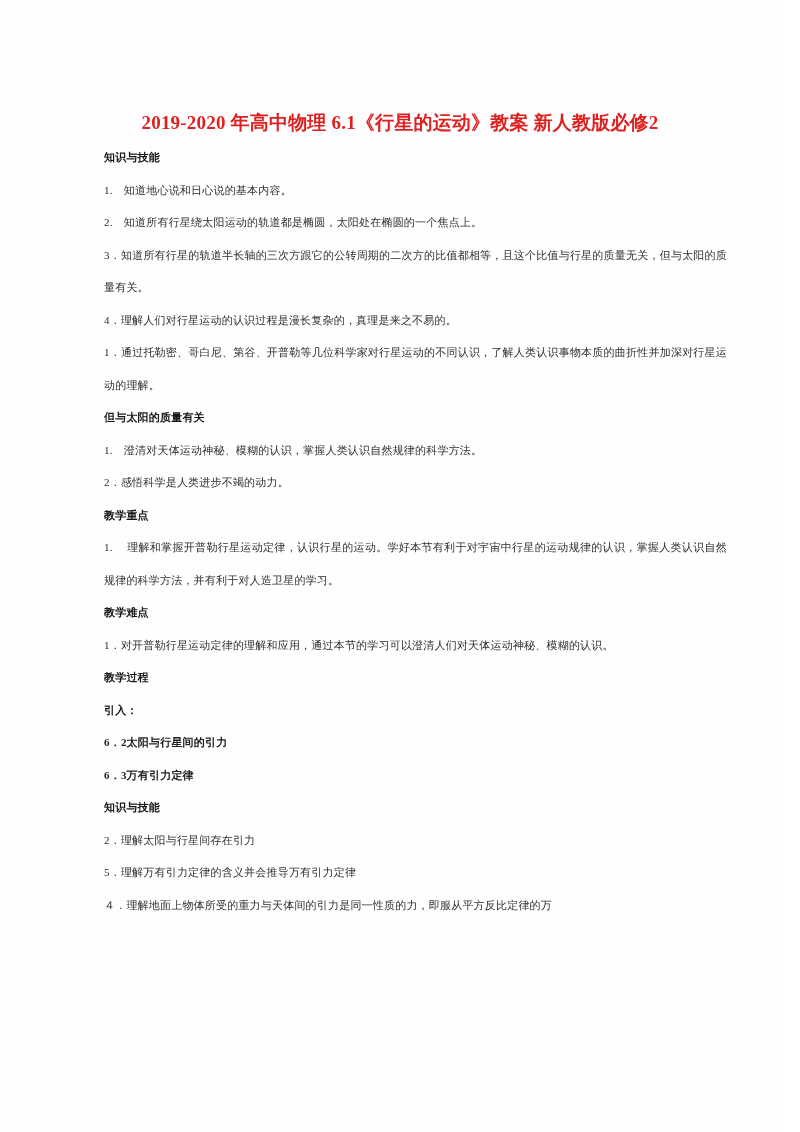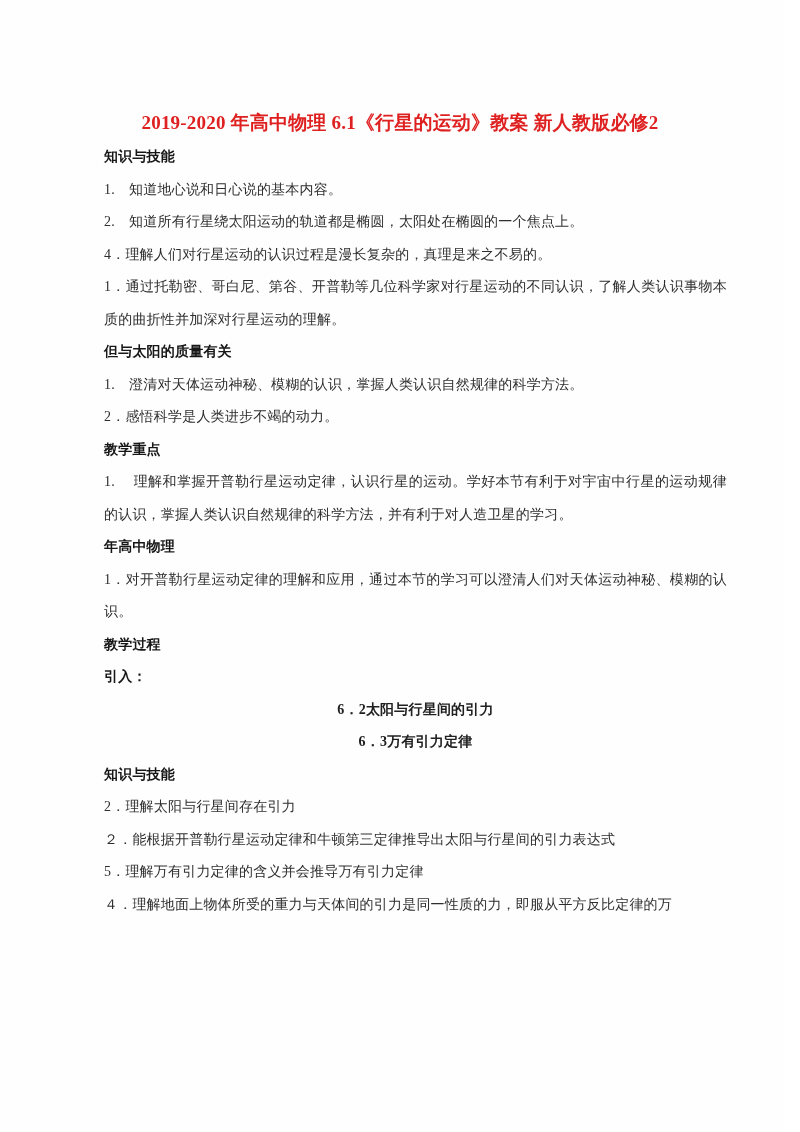--- a/index.html
+++ b/index.html
@@ -14,21 +14,21 @@
     background: #fefefe;
     overflow: hidden;
   }
   .doc {
     padding: 104px 73px 0 104px; 
     width: 623px;
   }
   .doc p {
     margin: 0;
     padding: 0;
-    font-size: 14px;
+    font-size: 11px;
     line-height: 32.5px;
     color: #2e2e2e;
     letter-spacing: 0.2px;
   }
   .b-title {
     width: 800px;
     margin-left: -104px !important;
     text-align: center;
     font-weight: bold;
     font-size: 19px !important;
@@ -41,44 +41,44 @@
     text-align: left;
   }
   .b-item {
     font-weight: normal;
     text-align: justify;
     text-justify: inter-ideograph;
   }
   .b-centered {
     font-weight: bold;
     color: #202020 !important;
-    text-align: center;
+    text-align: left;
   }
 </style>
 </head>
 <body>
 
 <div class="page" style="background: rgb(254, 254, 254);">
   <div class="doc">
       <p class="b-title">2019-2020 年高中物理 6.1《行星的运动》教案 新人教版必修2</p>
       <p class="b-heading">知识与技能</p>
       <p class="b-item">1.　知道地心说和日心说的基本内容。</p>
       <p class="b-item">2.　知道所有行星绕太阳运动的轨道都是椭圆，太阳处在椭圆的一个焦点上。</p>
+      <p class="b-item">3．知道所有行星的轨道半长轴的三次方跟它的公转周期的二次方的比值都相等，且这个比值与行星的质量无关，但与太阳的质量有关。</p>
       <p class="b-item">4．理解人们对行星运动的认识过程是漫长复杂的，真理是来之不易的。</p>
       <p class="b-item">1．通过托勒密、哥白尼、第谷、开普勒等几位科学家对行星运动的不同认识，了解人类认识事物本质的曲折性并加深对行星运动的理解。</p>
       <p class="b-heading">但与太阳的质量有关</p>
       <p class="b-item">1.　澄清对天体运动神秘、模糊的认识，掌握人类认识自然规律的科学方法。</p>
       <p class="b-item">2．感悟科学是人类进步不竭的动力。</p>
       <p class="b-heading">教学重点</p>
       <p class="b-item">1.　 理解和掌握开普勒行星运动定律，认识行星的运动。学好本节有利于对宇宙中行星的运动规律的认识，掌握人类认识自然规律的科学方法，并有利于对人造卫星的学习。</p>
-      <p class="b-heading">年高中物理</p>
+      <p class="b-heading">教学难点</p>
       <p class="b-item">1．对开普勒行星运动定律的理解和应用，通过本节的学习可以澄清人们对天体运动神秘、模糊的认识。</p>
       <p class="b-heading">教学过程</p>
       <p class="b-heading">引入：</p>
       <p class="b-centered">6．2太阳与行星间的引力</p>
       <p class="b-centered">6．3万有引力定律</p>
       <p class="b-heading">知识与技能</p>
       <p class="b-item">2．理解太阳与行星间存在引力</p>
-      <p class="b-item">２．能根据开普勒行星运动定律和牛顿第三定律推导出太阳与行星间的引力表达式</p>
       <p class="b-item">5．理解万有引力定律的含义并会推导万有引力定律</p>
       <p class="b-item">４．理解地面上物体所受的重力与天体间的引力是同一性质的力，即服从平方反比定律的万</p>
     </div>
 </div>
 
 </body></html>

